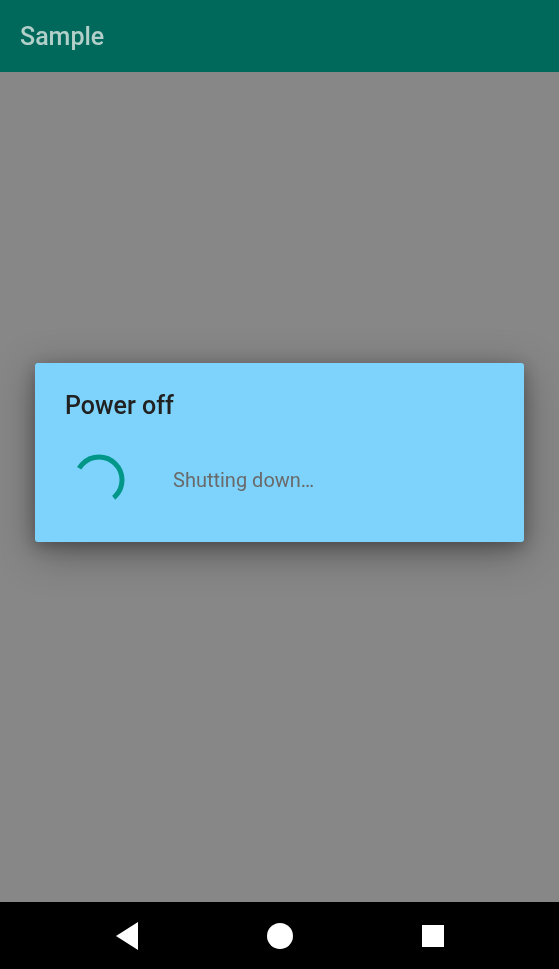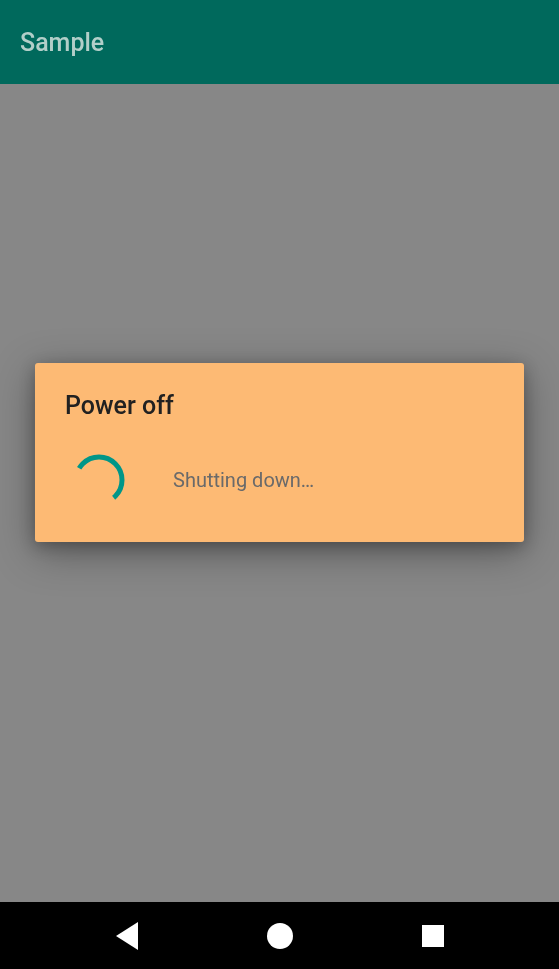--- a/index.html
+++ b/index.html
@@ -12,21 +12,21 @@
       width: 559px;
       height: 969px;
       background: #878787;
       font-family: Roboto, -apple-system, BlinkMacSystemFont, "Segoe UI", Arial, sans-serif;
       position: relative;
       overflow: hidden;
     }
     
     .app-bar {
       background: #00695c;
-      height: 84px;
+      height: 72px;
       display: flex;
       align-items: center;
       padding: 0 20px;
     }
     
     .app-bar-title {
       color: #b2cfc9;
       font-size: 25px;
       font-weight: 500;
     }
@@ -38,21 +38,21 @@
       right: 0;
       bottom: 67px;
       background: rgba(0, 0, 0, 0);
     }
     
     .dialog {
       position: absolute;
       top: 363px;
       left: 35px;
       right: 35px;
-      background: #fdba74;
+      background: #7dd3fc;
       border-radius: 3px;
       box-shadow: 0 10px 40px rgba(0, 0, 0, 0.35), 0 4px 15px rgba(0, 0, 0, 0.25);
       padding: 28px 30px 34px 30px;
     }
     
     .dialog-title {
       color: #212121;
       font-size: 25px;
       font-weight: 500;
       margin-bottom: 32px;

